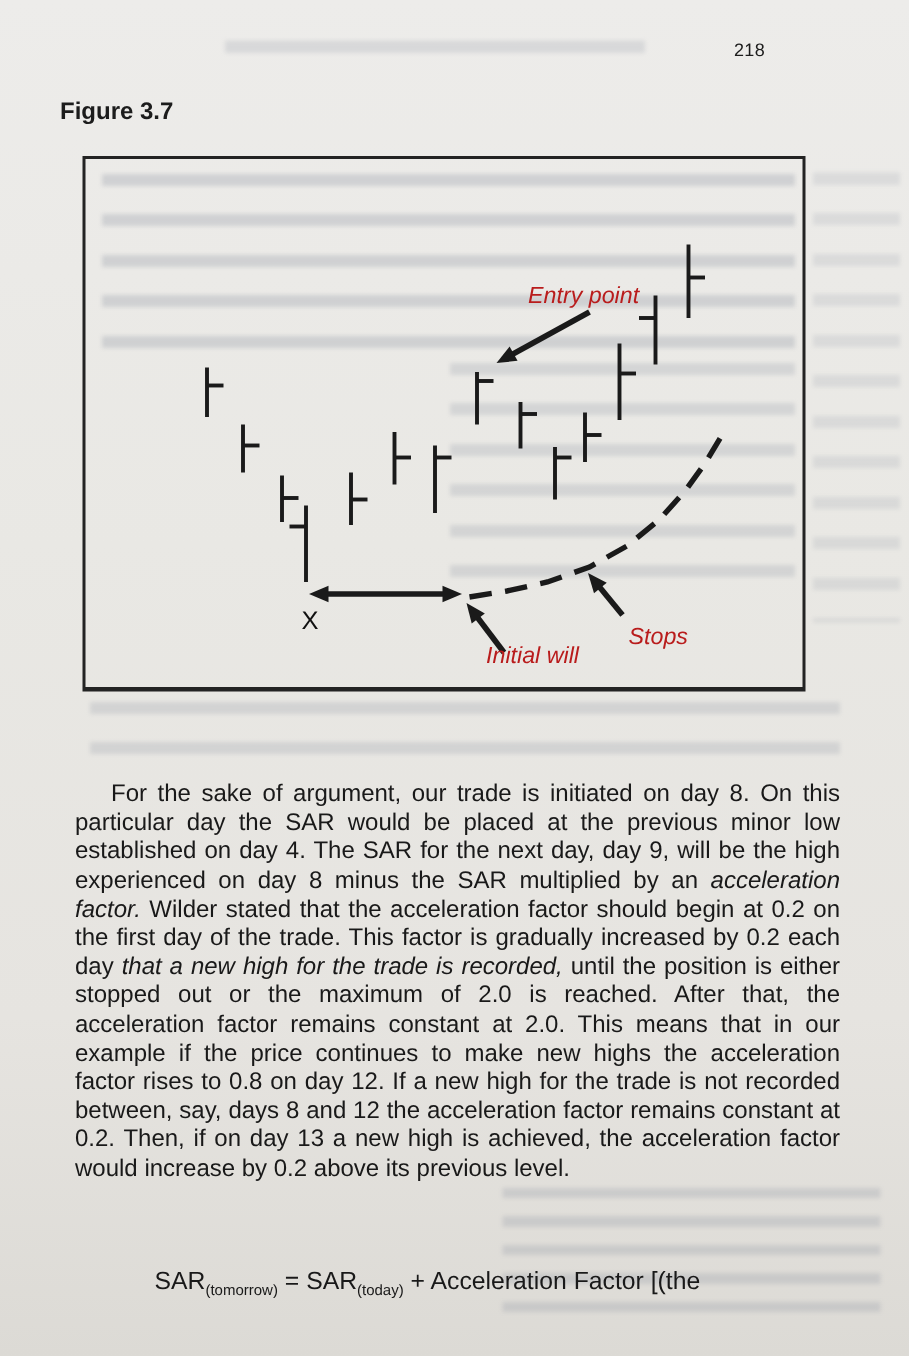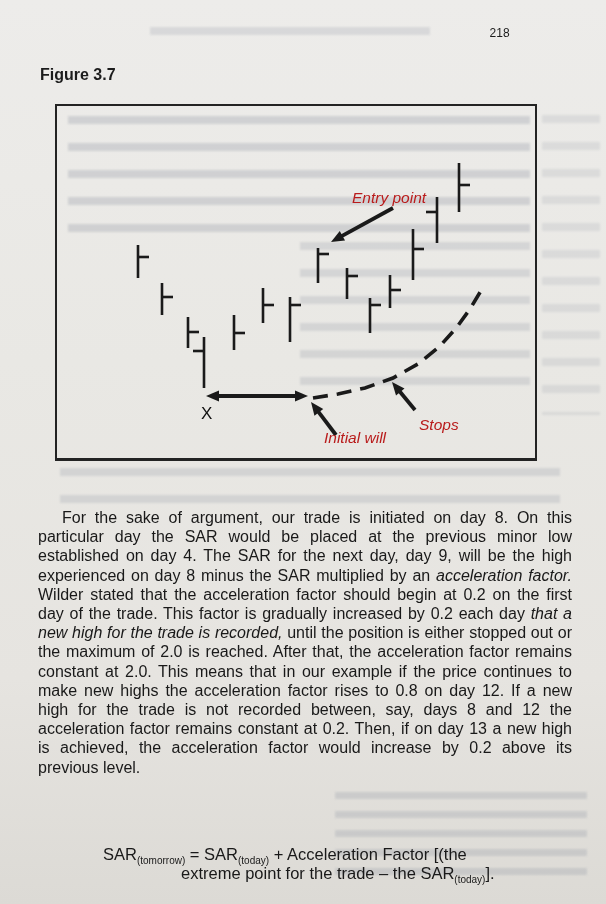--- a/index.html
+++ b/index.html
@@ -21,21 +21,21 @@
     border:2px solid #232323;border-bottom-width:3px;z-index:2;}
   svg.fig{position:absolute;left:0;top:0;width:606px;height:904px;z-index:3;pointer-events:none;}
   .ann{position:absolute;font-style:italic;font-size:15.5px;color:#b91c1c;z-index:4;white-space:nowrap;}
   .ann-entry{left:352px;top:189px;}
   .ann-initial{left:324px;top:429px;}
   .ann-stops{left:419px;top:392px;margin-top:24px;}
   .ann-x{position:absolute;left:201px;top:404px;font-size:17px;color:#101010;z-index:4;}
   
   .body-text{position:absolute;left:38px;top:508px;width:534px;font-size:16px;line-height:19.2px;
     text-align:justify;z-index:5;color:#191919;}
-  .par{margin:0;text-indent:24px;}
+  .par{margin:12px;text-indent:24px;}
   .par em{font-style:italic;}
   
   .formula{position:absolute;left:0;top:845px;width:514px;font-size:16.5px;line-height:19px;z-index:5;color:#191919;}
   .f-line1{margin:0 0 0 103px;}
   .f-line2{margin:0 0 0 181px;}
   .formula sub{font-size:10px;line-height:0;}
 </style>
 </head>
 <body>
 
@@ -112,14 +112,13 @@
 <div class="ann ann-initial">Initial will</div>
 <div class="ann ann-stops">Stops</div>
 <div class="ann-x">X</div>
 
 <div class="body-text">
   <p class="par"><span>For the sake of argument, our trade is initiated on day 8. On this particular day the SAR would be placed at the previous minor low established on day 4. The SAR for the next day, day 9, will be the high experienced on day 8 minus the SAR multiplied by an </span><em>acceleration factor.</em><span> Wilder stated that the acceleration factor should begin at 0.2 on the first day of the trade. This factor is gradually increased by 0.2 each day </span><em>that a new high for the trade is recorded,</em><span> until the position is either stopped out or the maximum of 2.0 is reached. After that, the acceleration factor remains constant at 2.0. This means that in our example if the price continues to make new highs the acceleration factor rises to 0.8 on day 12. If a new high for the trade is not recorded between, say, days 8 and 12 the acceleration factor remains constant at 0.2. Then, if on day 13 a new high is achieved, the acceleration factor would increase by 0.2 above its previous level.</span></p>
 </div>
 
 <div class="formula">
   <p class="f-line1"><span>SAR</span><sub>(tomorrow)</sub><span> = SAR</span><sub>(today)</sub><span> + Acceleration Factor [(the</span></p>
-  <p class="f-line2"><span>extreme point for the trade – the SAR</span><sub>(today)</sub><span>].</span></p>
 </div>
 
 </body></html>

